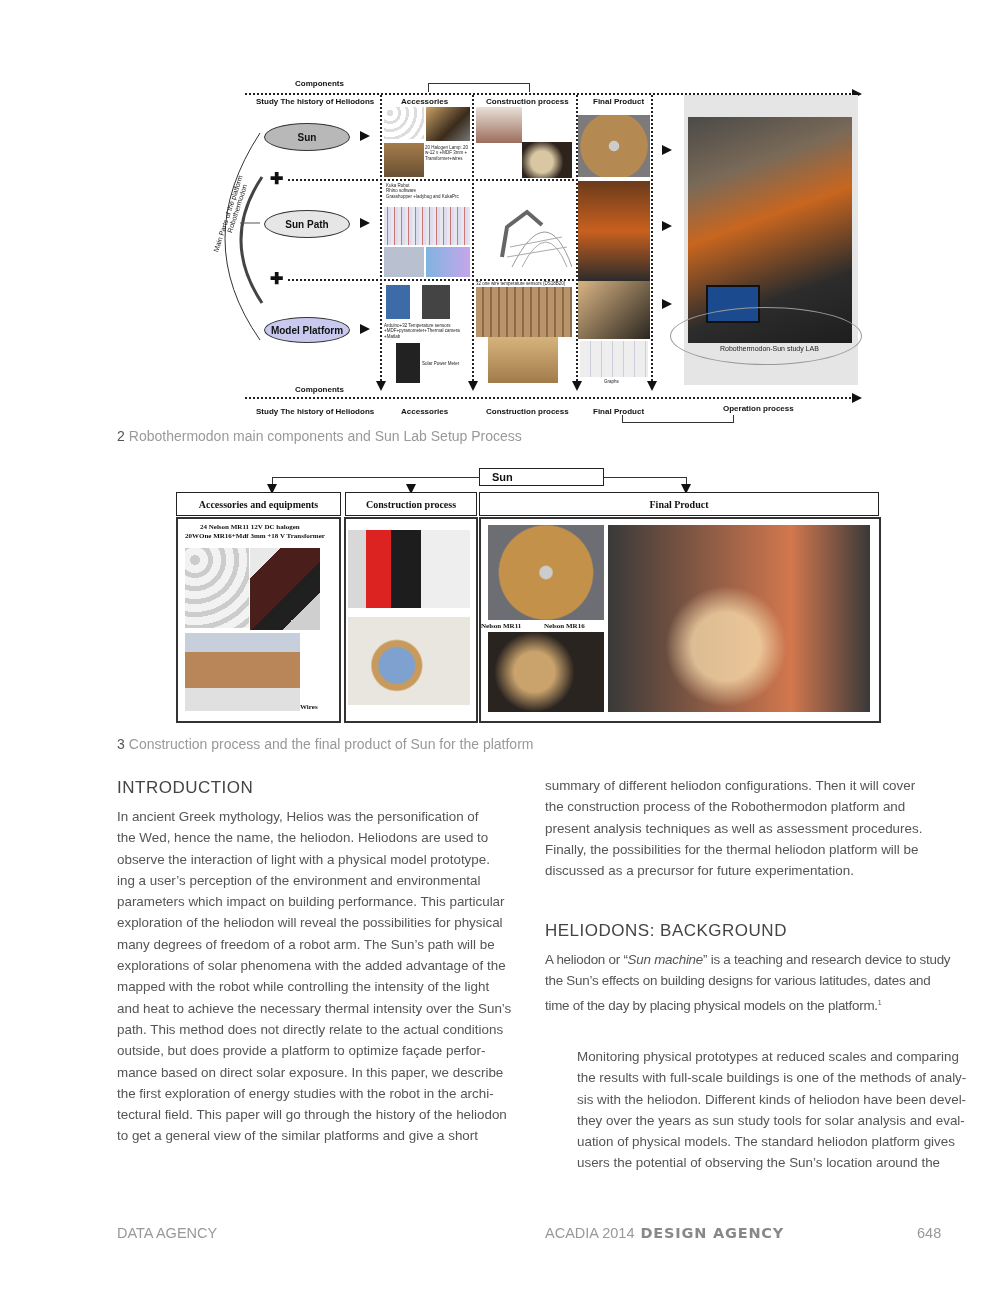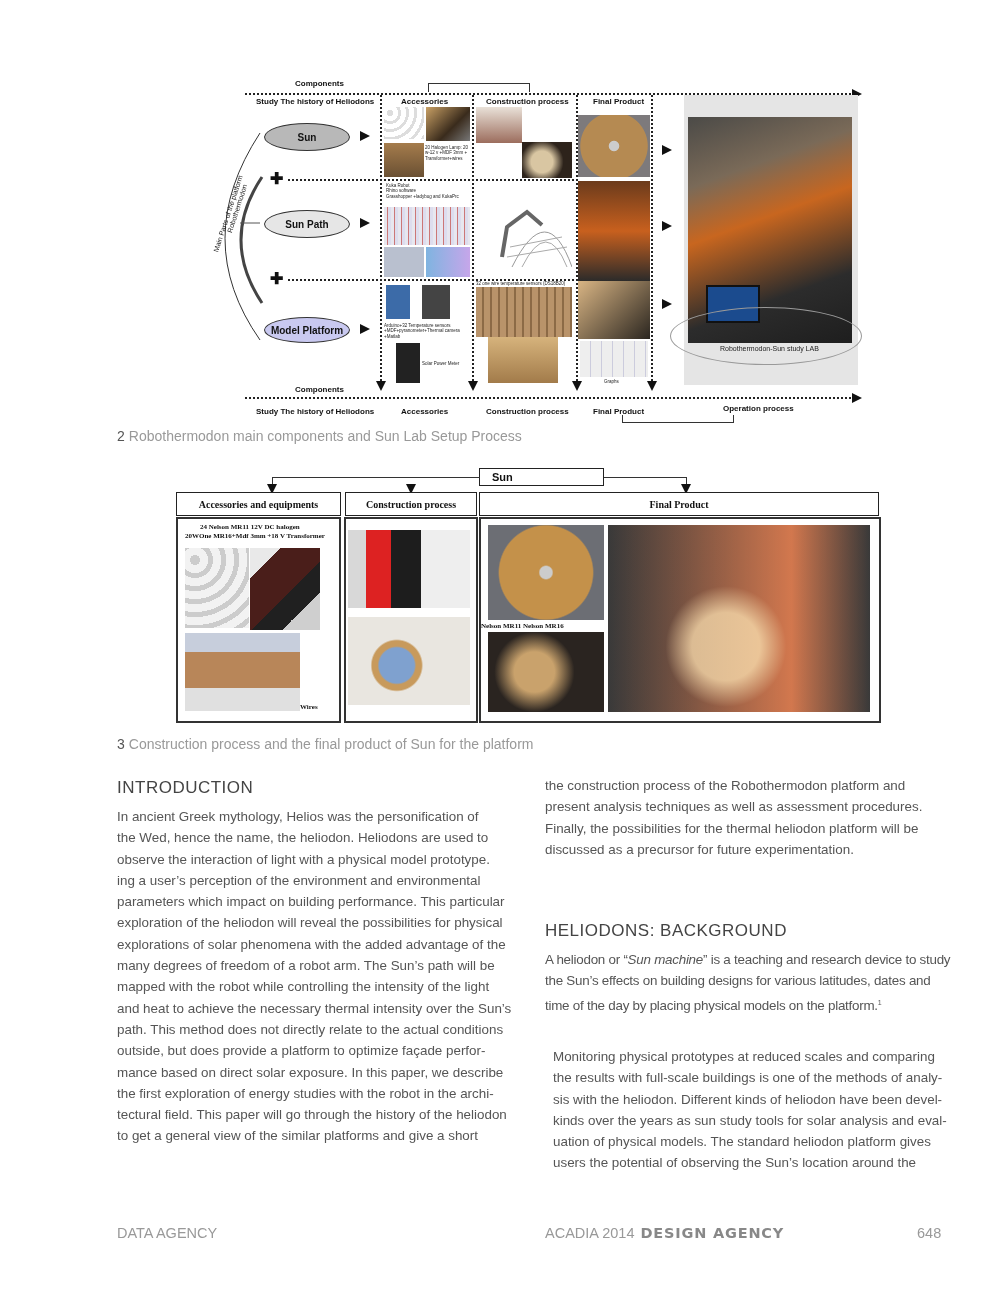--- a/index.html
+++ b/index.html
@@ -155,68 +155,69 @@
   <div class="photo" style="left:15px;top:83px;width:64px;height:80px;background:repeating-radial-gradient(circle at 10px 12px,#ccc 0 5px,#f2f2f2 5px 13px);"></div>
   <div class="photo" style="left:80px;top:83px;width:70px;height:82px;background:linear-gradient(135deg,#e9e9e9 0 20%,#4a1e1a 20% 55%,#202020 55% 75%,#cfcfcf 75%);"></div>
   <div class="photo" style="left:15px;top:168px;width:115px;height:78px;background:linear-gradient(#c7cedc 0 25%,#b88659 25% 70%,#e0e0e0 70%);"></div>
   <span class="serif-lbl" style="left:130px;top:238px;">Wires</span>
 
   <div class="photo" style="left:178px;top:65px;width:122px;height:78px;background:linear-gradient(90deg,#d8d8d8 0 15%,#d22 15% 35%,#1d1d1d 35% 60%,#eee 60%);"></div>
   <div class="photo" style="left:178px;top:152px;width:122px;height:88px;background:radial-gradient(circle at 40% 55%,#7fa1cf 0 20%,#c89a5c 22% 28%,#e9e6e0 30%);"></div>
 
   <div class="photo" style="left:318px;top:60px;width:116px;height:95px;background:radial-gradient(circle,#ccc 0 8%,#c4914a 10% 62%,#6c6e74 64%);"></div>
   <span class="serif-lbl" style="left:311px;top:157px;">Nelson MR11</span>
-  <span class="serif-lbl" style="left:353px;top:157px;">Nelson MR16</span>
+  <span class="serif-lbl" style="left:374px;top:157px;">Nelson MR16</span>
   <div class="photo" style="left:318px;top:167px;width:116px;height:80px;background:radial-gradient(circle at 40% 50%,#c9a26c 0 25%,#2a2420 50%);"></div>
   <div class="photo" style="left:438px;top:60px;width:262px;height:187px;background:radial-gradient(circle at 45% 65%,#c4ab86 0 18%,#2b2b2b 32%),linear-gradient(90deg,#111,#c95c2a 70%,#111);background-blend-mode:screen;"></div>
 </div>
 
 <div class="caption" style="left:117px;top:736px;">
   <b>3</b><span>Construction process and the final product of Sun for the platform</span>
 </div>
 
 <div class="h2" style="left:117px;top:778px;">INTRODUCTION</div>
 <div class="col" style="left:117px;top:806px;width:410px;">
   <div>In ancient Greek mythology, Helios was the personification of</div>
   <div>the Wed, hence the name, the heliodon. Heliodons are used to</div>
   <div>observe the interaction of light with a physical model prototype.</div>
   <div>ing a user’s perception of the environment and environmental</div>
   <div>parameters which impact on building performance. This particular</div>
   <div>exploration of the heliodon will reveal the possibilities for physical</div>
+  <div>many degrees of freedom of a robot arm. The Sun’s path will be</div>
   <div>explorations of solar phenomena with the added advantage of the</div>
-  <div>many degrees of freedom of a robot arm. The Sun’s path will be</div>
   <div>mapped with the robot while controlling the intensity of the light</div>
   <div>and heat to achieve the necessary thermal intensity over the Sun’s</div>
   <div>path. This method does not directly relate to the actual conditions</div>
   <div>outside, but does provide a platform to optimize façade perfor-</div>
   <div>mance based on direct solar exposure. In this paper, we describe</div>
   <div>the first exploration of energy studies with the robot in the archi-</div>
   <div>tectural field. This paper will go through the history of the heliodon</div>
   <div>to get a general view of the similar platforms and give a short</div>
 </div>
 
 <div class="col" style="left:545px;top:775px;width:410px;">
+  <div>summary of different heliodon configurations. Then it will cover</div>
   <div>the construction process of the Robothermodon platform and</div>
   <div>present analysis techniques as well as assessment procedures.</div>
   <div>Finally, the possibilities for the thermal heliodon platform will be</div>
   <div>discussed as a precursor for future experimentation.</div>
 </div>
 
 <div class="h2" style="left:545px;top:921px;">HELIODONS: BACKGROUND</div>
 <div class="col" style="left:545px;top:949px;width:420px;letter-spacing:-0.25px;">
   <div><span>A heliodon or “</span><i>Sun machine</i><span>” is a teaching and research device to study</span></div>
   <div>the Sun’s effects on building designs for various latitudes, dates and</div>
   <div><span>time of the day by  placing physical models on the platform.</span><sup style="font-size:7px;">1</sup></div>
 </div>
 
-<div class="col" style="left:553px;top:1046px;width:410px;">
+<div class="col" style="left:577px;top:1046px;width:410px;">
   <div>Monitoring physical prototypes at reduced scales and comparing</div>
   <div>the results with full-scale buildings is one of the methods of analy-</div>
   <div>sis with the heliodon. Different kinds of heliodon have been devel-</div>
-  <div>kinds over the years as sun study tools for solar analysis and eval-</div>
+  <div>they over the years as sun study tools for solar analysis and eval-</div>
   <div>uation of physical models. The standard heliodon platform gives</div>
   <div>users the potential of observing the Sun’s location around the</div>
 </div>
 
 <div class="footer" style="left:117px;">DATA AGENCY</div>
 <div class="footer" style="left:545px;">
   <span>ACADIA 2014</span><strong>DESIGN AGENCY</strong>
 </div>
 <div class="footer" style="left:917px;">648</div>
 

